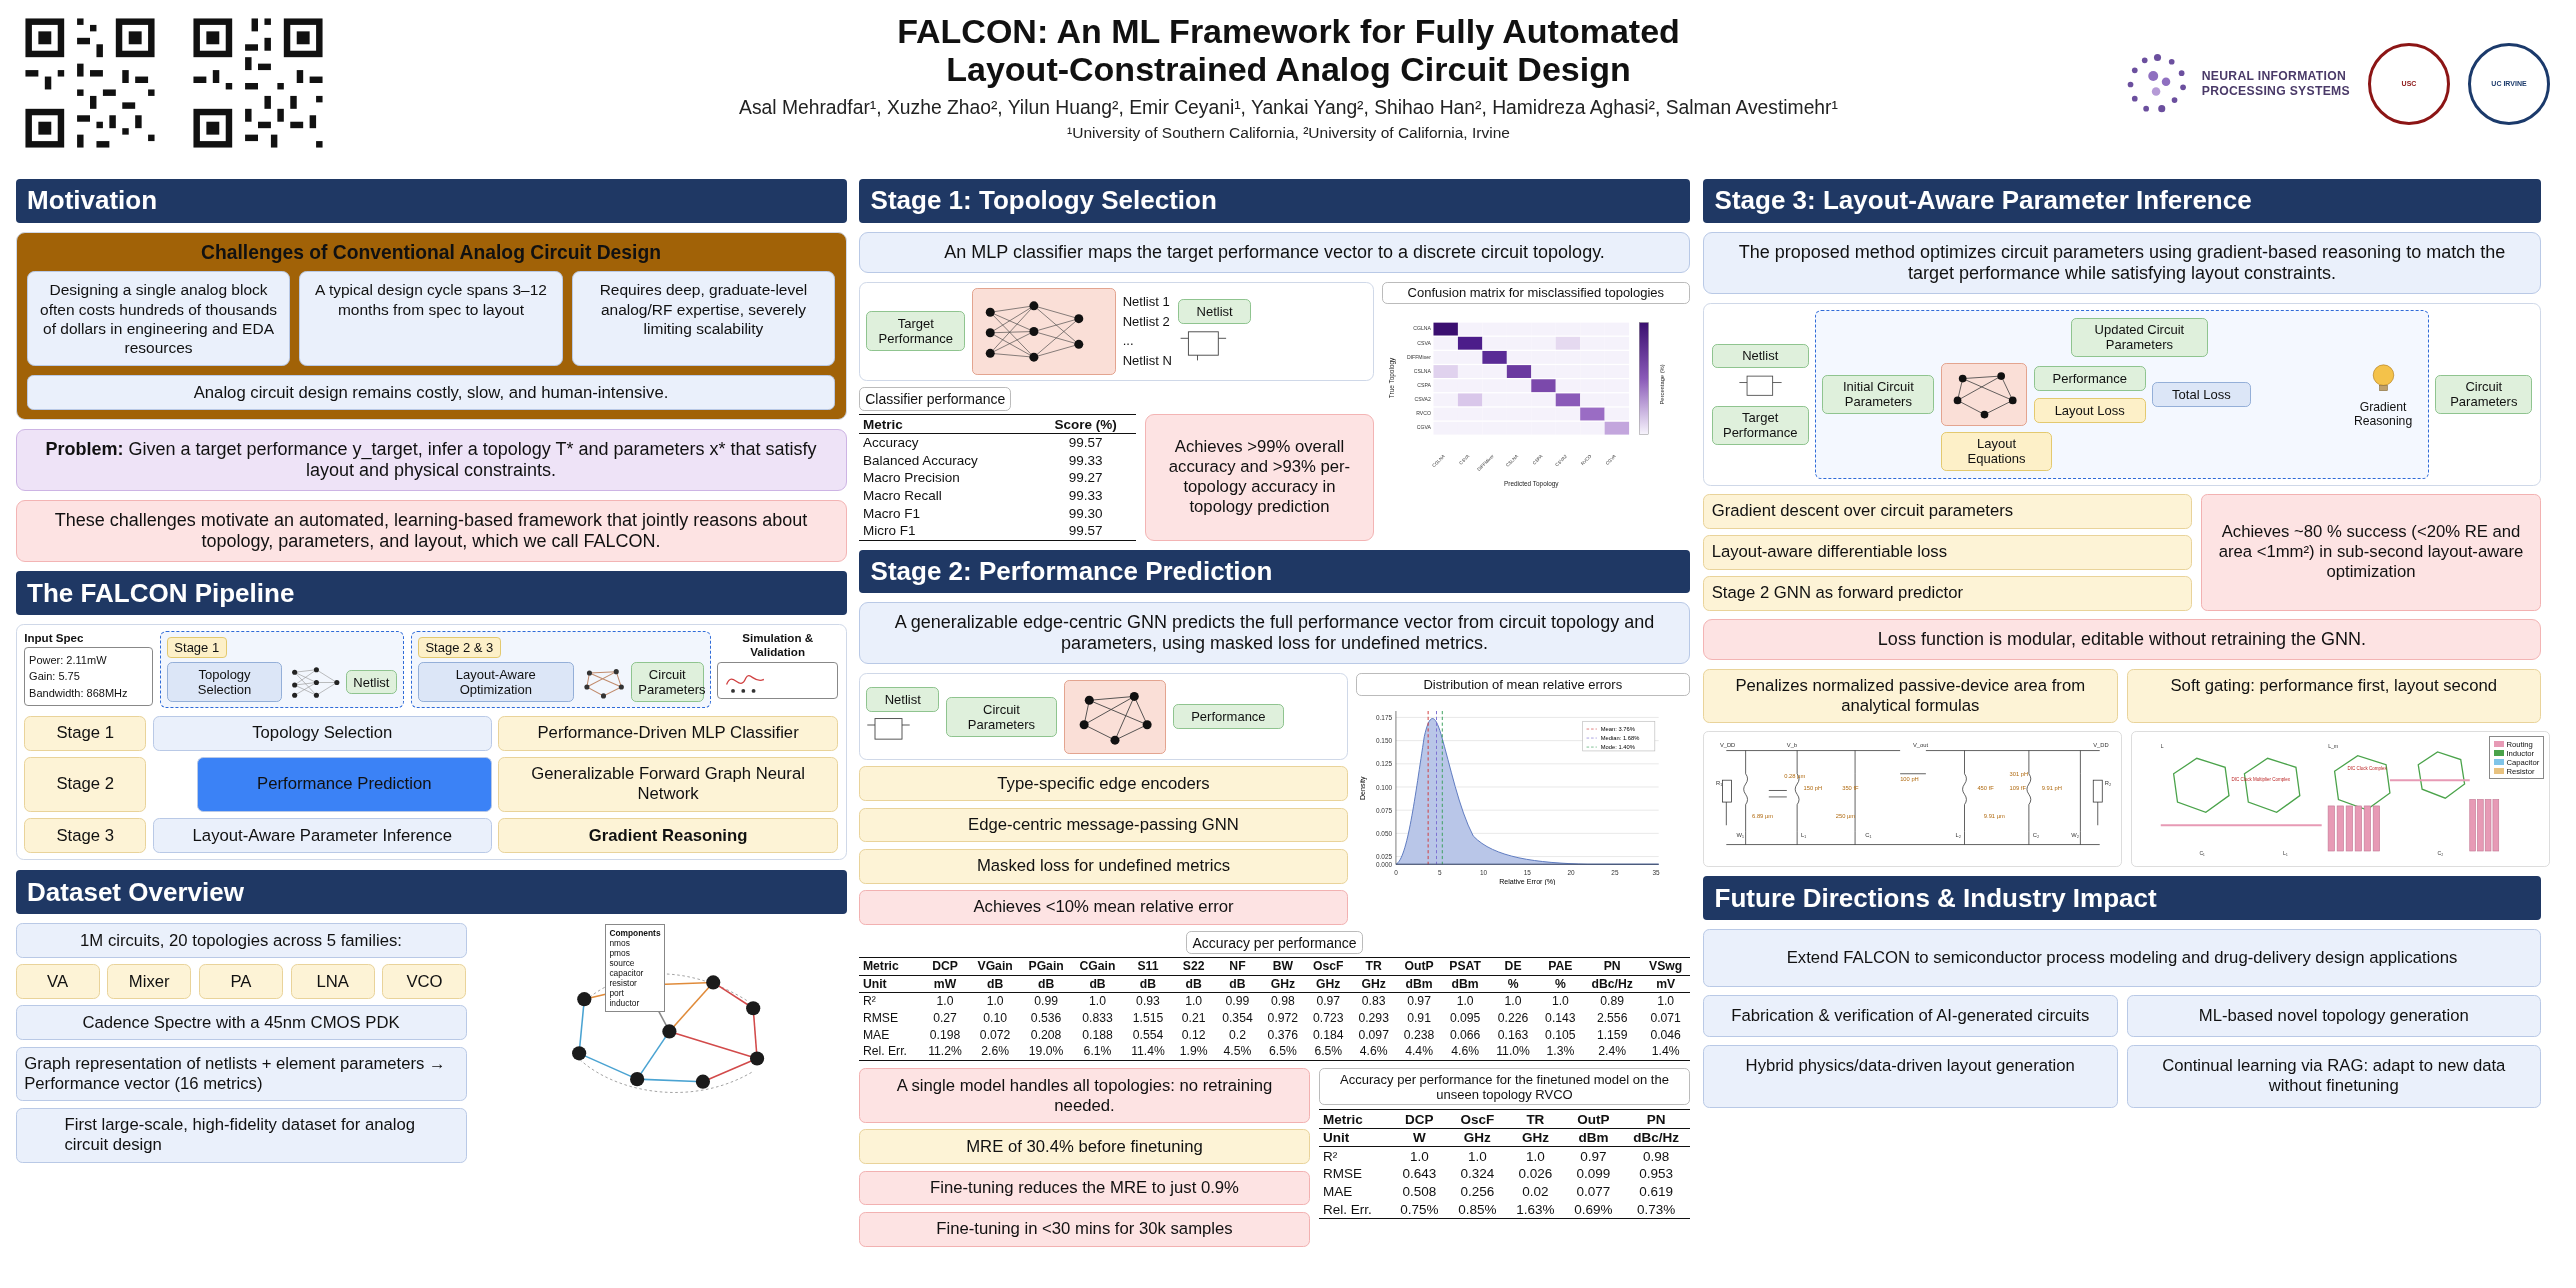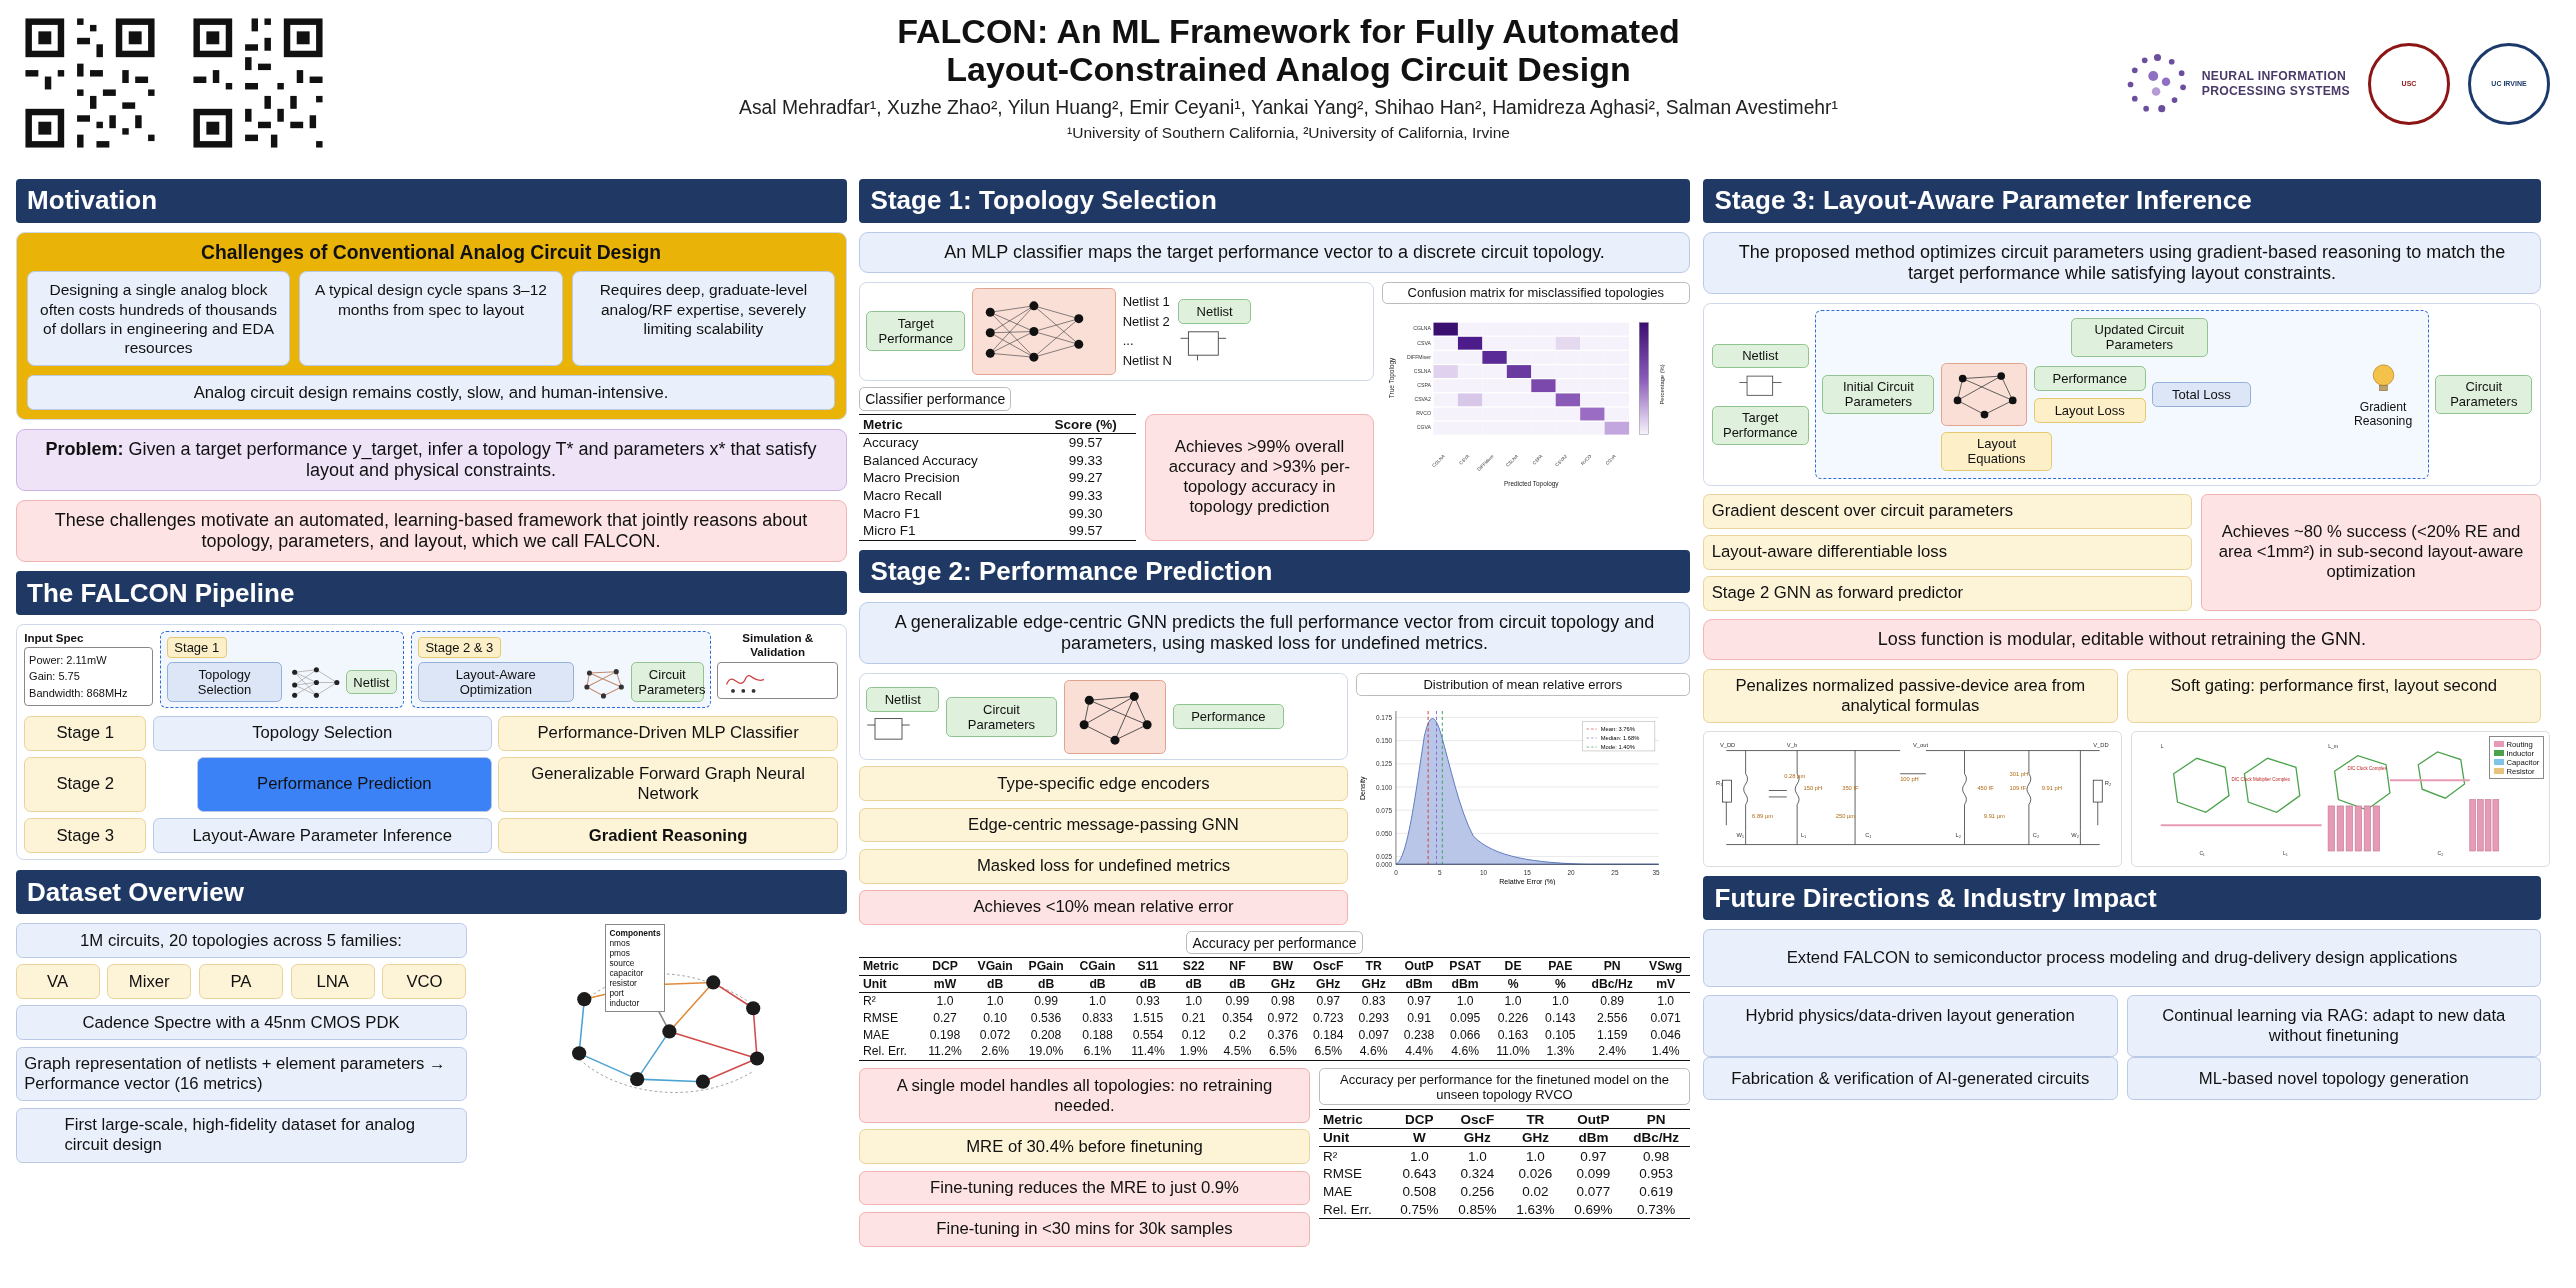--- a/index.html
+++ b/index.html
@@ -28,21 +28,21 @@
   .c1{left:15.5px;width:831px;}
   .c2{left:859px;width:831px;}
   .c3{left:1703px;width:838px;}
 
   .secbar{background:#1f3864;color:#fff;font-size:26px;font-weight:bold;padding:6.4px 11.6px;border-radius:3.9px;margin-bottom:9px;}
 
   .card{border:1.3px solid #cfd8e8;border-radius:9px;background:#fff;padding:9px 10.3px;margin-bottom:9px;}
   .card.blue{background:#eaf0fb;border-color:#b9c9e6;}
   .card.pink{background:#fde3e3;border-color:#f3b4b4;}
   .card.purple{background:#eee3f7;border-color:#cdb4e4;}
-  .card.white{background:#eab308;}
+  .card.white{background:#a16207;}
   .center{text-align:center;} .t26{font-size:16.7px;} .t28{font-size:18px;} .b{font-weight:bold;}
   .sub{font-size:19.3px;font-weight:bold;text-align:center;margin-bottom:7.7px;}
 
   .three{display:flex;gap:9px;}
   .three > div{flex:1;background:#eaf0fb;border:1.3px solid #b9c9e6;border-radius:7.7px;padding:7.7px;font-size:15.5px;text-align:center;line-height:1.25;}
 
   .pillrow{display:flex;gap:7.7px;margin-bottom:6.4px;}
   .pill{border-radius:6.4px;padding:6.4px 7.7px;font-size:16.7px;text-align:center;}
   .pill.yellow{background:#fdf3d6;border:1.3px solid #e9d39a;}
   .pill.blue{background:#eaf0fb;border:1.3px solid #b9c9e6;}
@@ -1093,23 +1093,23 @@
             <span>Capacitor</span></div>
           <div><span style="display:inline-block;width:10.3px;height:5.2px;background:#e8c27f;"></span>
             <span>Resistor</span></div>
         </div>
       </div>
     </div>
 
     <div class="secbar" style="margin-top:9px;">Future Directions &amp; Industry Impact</div>
 
     <div class="pill blue t28" style="margin-bottom:7.7px;padding:18px;">Extend FALCON to semiconductor process modeling and drug-delivery design applications</div>
+    <div style="display:flex;gap:9px;margin-bottom:7.7px;">
+      <div class="pill blue t28" style="flex:1;padding:10.3px;">Fabrication &amp; verification of AI-generated circuits</div>
+      <div class="pill blue t28" style="flex:1;padding:10.3px;">ML-based novel topology generation</div>
+    </div>
     <div style="display:flex;gap:9px;">
       <div class="pill blue t28" style="flex:1;padding:10.3px;">Hybrid physics/data-driven layout generation</div>
       <div class="pill blue t28" style="flex:1;padding:10.3px;">Continual learning via RAG: adapt to new data without finetuning</div>
     </div>
-    <div style="display:flex;gap:9px;margin-bottom:7.7px;">
-      <div class="pill blue t28" style="flex:1;padding:10.3px;">Fabrication &amp; verification of AI-generated circuits</div>
-      <div class="pill blue t28" style="flex:1;padding:10.3px;">ML-based novel topology generation</div>
-    </div>
   </div>
 </div>
 
 
 </body></html>

